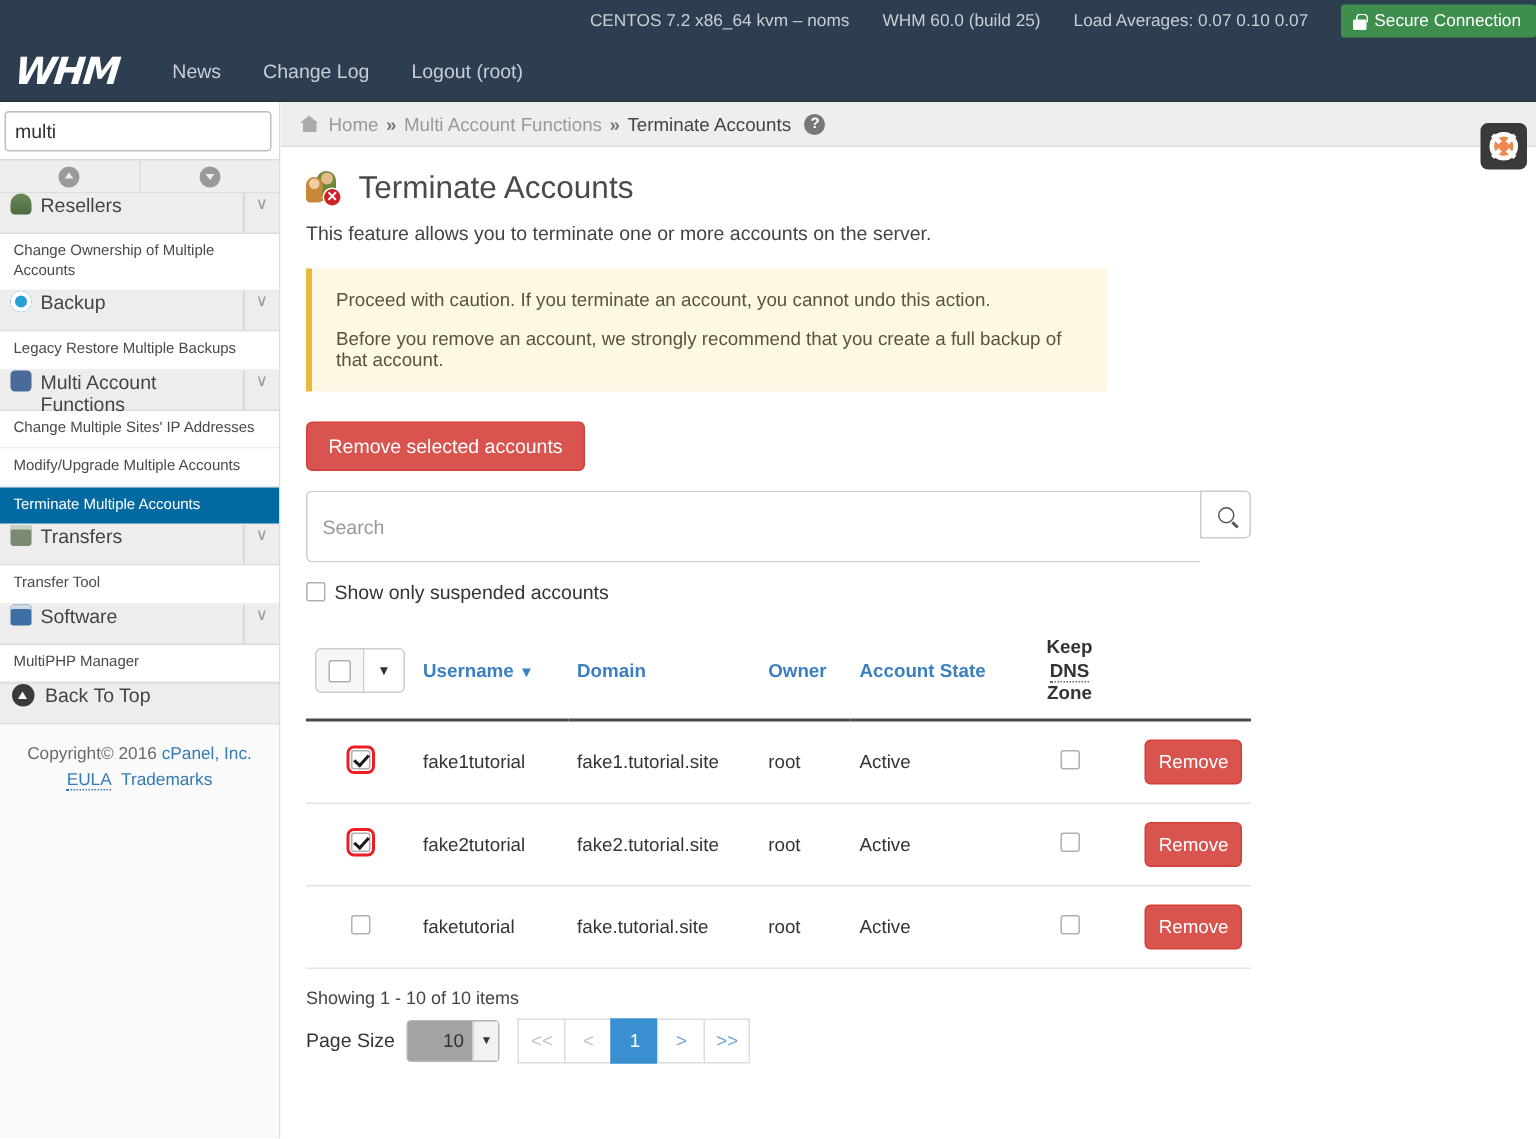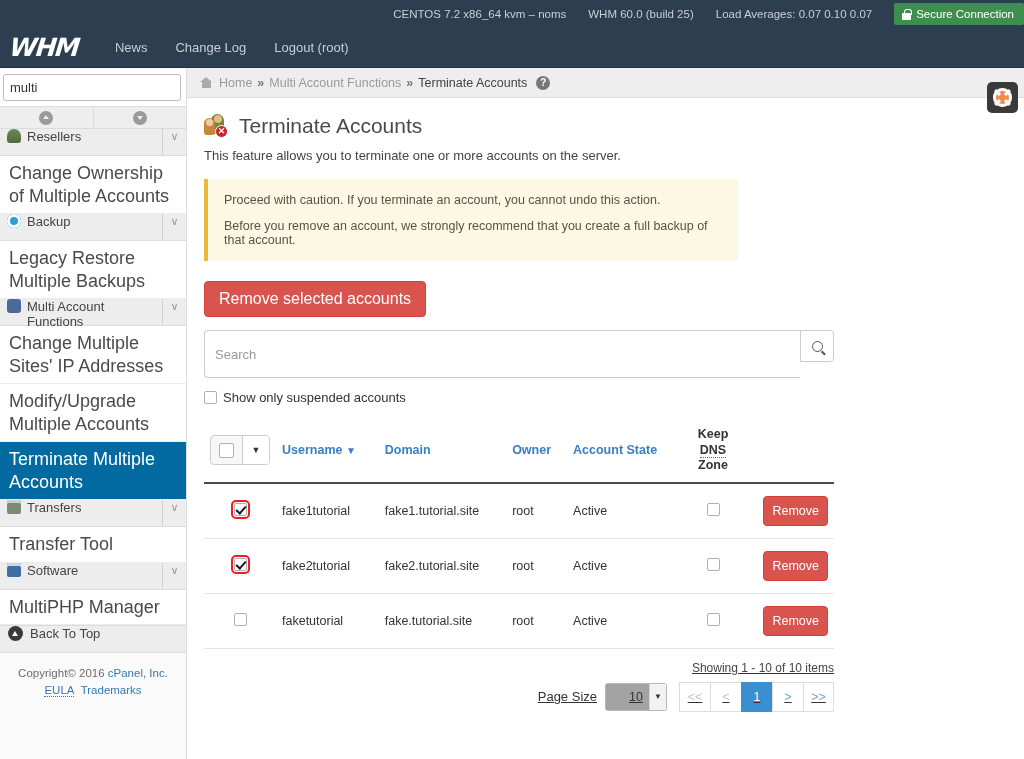--- a/index.html
+++ b/index.html
@@ -174,21 +174,21 @@
     text-align: center;
     color: #9a9a9a;
     font-size: 11px;
     border-left: 1px solid #d2d2d2;
     line-height: 14px;
   }
 
   .sb-item {
     display: block;
     padding: 6px 9px 6px 9px;
-    font-size: 18px;
+    font-size: 10px;
     color: #4a4a4a;
     background: #ffffff;
     border-bottom: 1px solid #ececec;
     text-decoration: none;
     line-height: 1.25;
     cursor: pointer;
   }
   .sb-item.active {
     background: #0369a1;
     color: #ffffff;
@@ -328,21 +328,21 @@
     width: 534px;
     margin-bottom: 20px;
   }
   #warning-box p { margin: 0 0 12px 0; font-size: 12.5px; color: #5a5342; }
   #warning-box p:last-child { margin-bottom: 0; }
 
   #remove-selected-btn {
     background: #d9534f;
     border: 1px solid #d43f3a;
     color: #ffffff;
-    font-size: 16px;
+    font-size: 13px;
     font-family: "Liberation Sans", sans-serif;
     padding: 8px 14px;
     border-radius: 4px;
     cursor: pointer;
     margin-bottom: 13px;
     display: block;
   }
 
   #search-row {
     display: flex;
@@ -494,22 +494,21 @@
     border-radius: 4px;
     cursor: pointer;
   }
 
   
   #pager-area {
     width: 630px;
     margin-top: 12px;
     display: flex;
     flex-direction: column;
-    align-items: flex-end;
-    text-decoration: underline;
+    align-items: flex-start;
   }
   #showing-text { font-size: 12px; color: #444; margin-bottom: 7px; }
   #pager-row { display: flex; align-items: center; gap: 8px; }
   #pagesize-label { font-size: 13px; color: #333; }
   #pagesize-select {
     width: 62px; height: 28px;
     border: 1px solid #b5b5b5;
     border-radius: 3px;
     background: #a3a3a3;
     font-size: 12.5px;

